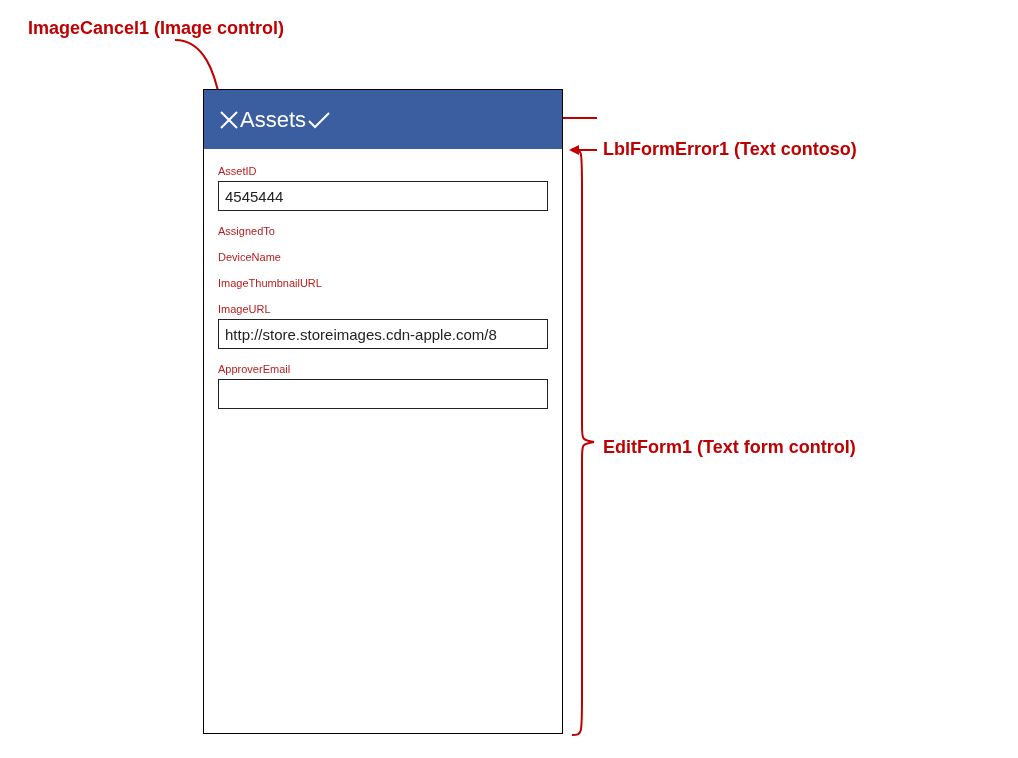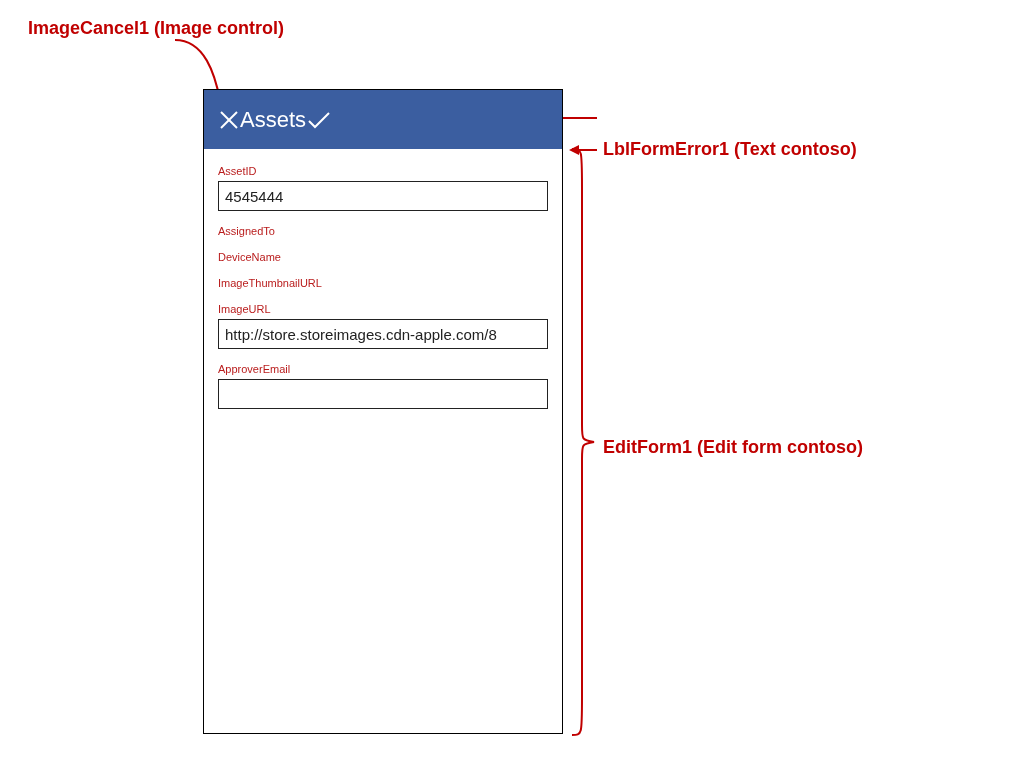--- a/index.html
+++ b/index.html
@@ -99,21 +99,21 @@
 </head>
 <body>
 
 <div class="stage">
 
   <div class="callout" style="left:28px; top:18px;">ImageCancel1 (Image control)</div>
 
 
   <div class="callout" style="left:603px; top:139px;">LblFormError1 (Text contoso)</div>
 
-  <div class="callout" style="left:603px; top:437px;">EditForm1 (Edit form contoso)</div>
+  <div class="callout" style="left:603px; top:437px;">EditForm1 (Text form control)</div>
 
   <svg class="arrow-svg" style="left:165px; top:35px;" width="80" height="80">
     <path d="M10 5 C 40 5, 50 40, 55 65"></path>
     <polygon points="55,72 49,60 61,60"></polygon>
   </svg>
 
   <svg class="arrow-svg" style="left:549px; top:108px;" width="60" height="20">
     <path d="M48 10 L 12 10"></path>
     <polygon points="4,10 14,5 14,15"></polygon>
   </svg>

